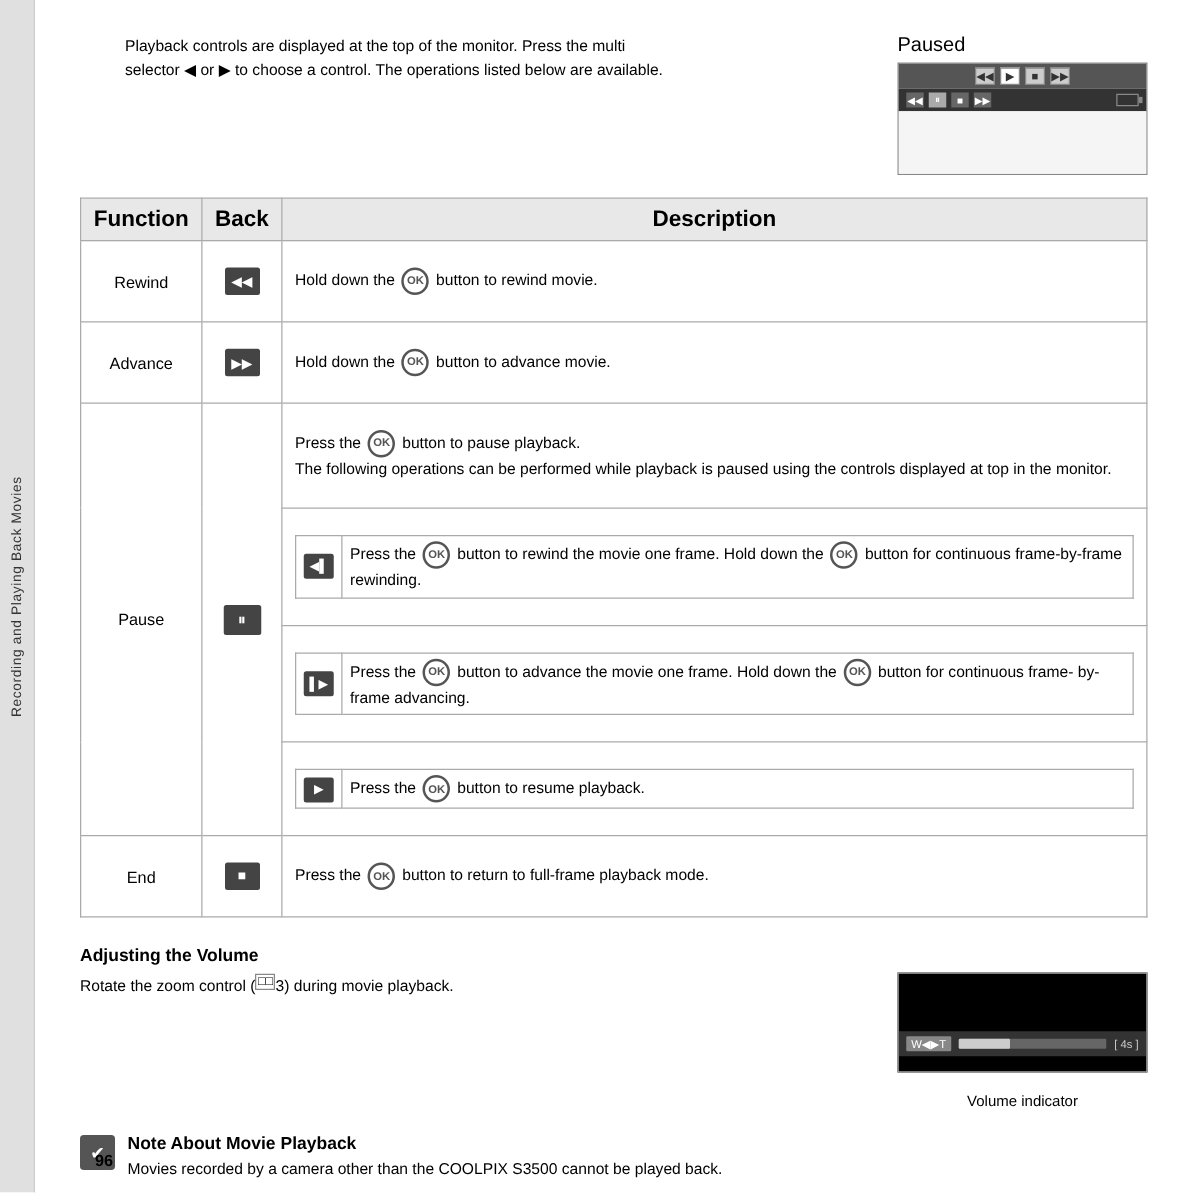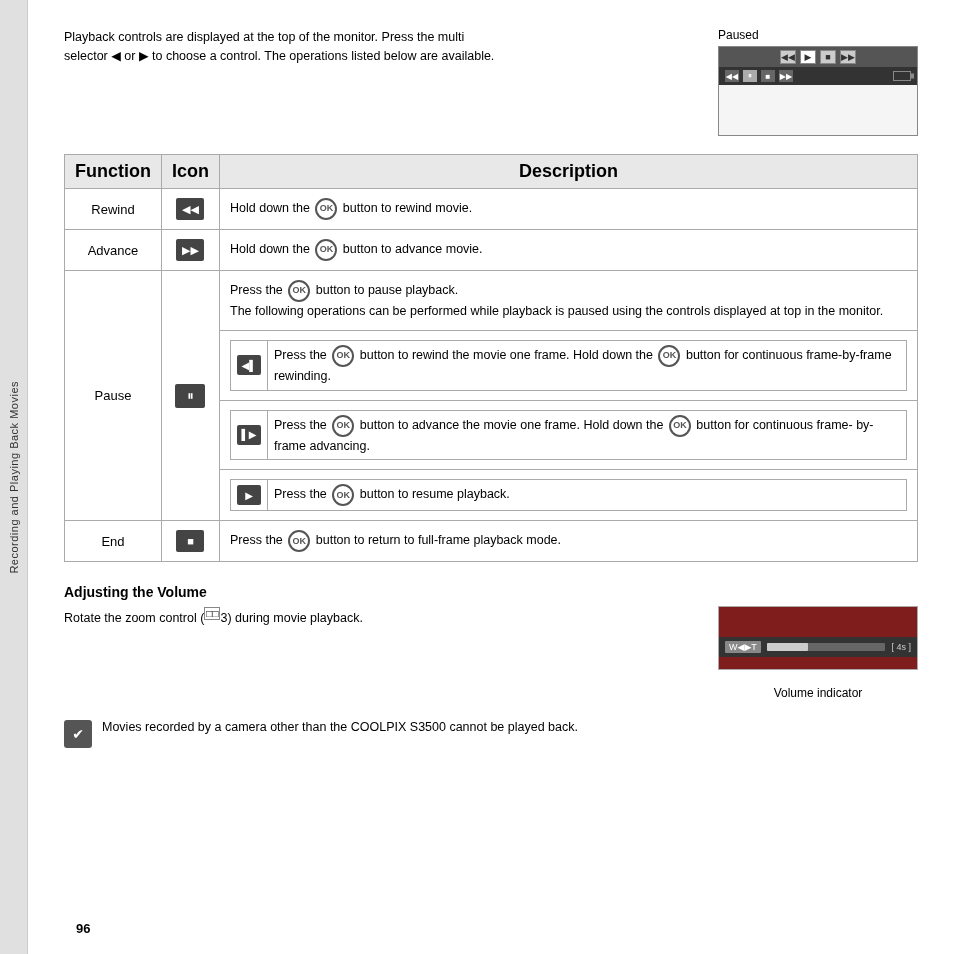--- a/index.html
+++ b/index.html
@@ -56,31 +56,32 @@
     
     .intro-row {
       display: flex;
       justify-content: space-between;
       margin-bottom: 18px;
     }
     .intro-text {
       font-size: 12.5px;
       line-height: 1.5;
       max-width: 440px;
+      margin-left: 36px;
     }
 
     
     .paused-area {
       display: flex;
       flex-direction: column;
       align-items: flex-start;
       margin-left: 20px;
     }
     .paused-label {
-      font-size: 12px;
+      font-size: 16px;
       margin-bottom: 4px;
     }
     .monitor-box {
       width: 200px;
       border: 1.5px solid #888;
       background: #fff;
     }
     .monitor-top-bar {
       background: #555;
       display: flex;
@@ -154,21 +155,21 @@
     .func-table th {
       background: #e8e8e8;
       border: 1px solid #aaa;
       padding: 6px 10px;
       text-align: center;
       font-weight: bold;
       font-size: 18px;
     }
     .func-table td {
       border: 1px solid #aaa;
-      padding: 9px 10px;
+      padding: 21px 10px;
       vertical-align: middle;
     }
     .func-table td.func-col {
       text-align: center;
       font-size: 13px;
       white-space: nowrap;
     }
     .func-table td.icon-col {
       text-align: center;
       font-size: 16px;
@@ -246,22 +247,22 @@
     }
     .volume-image-area {
       display: flex;
       flex-direction: column;
       align-items: flex-start;
       margin-left: 20px;
     }
     .volume-monitor {
       width: 200px;
       border: 1.5px solid #aaa;
-      background: #7f1d1d;
-      height: 64px;
+      background: #000000;
+      height: 80px;
       position: relative;
       overflow: hidden;
     }
     .volume-bar-row {
       position: absolute;
       bottom: 12px;
       left: 0;
       right: 0;
       height: 20px;
       background: #333;
@@ -386,21 +387,21 @@
           </div>
           <div class="monitor-body"></div>
         </div>
       </div>
     </div>
 
     <table class="func-table">
       <thead>
         <tr>
           <th>Function</th>
-          <th>Icon</th>
+          <th>Back</th>
           <th>Description</th>
         </tr>
       </thead>
       <tbody>
 
         <tr>
           <td class="func-col">Rewind</td>
           <td class="icon-col">
             <span class="icon-box">◀◀</span>
           </td>
@@ -507,20 +508,21 @@
             </div>
           </div>
           <div class="volume-label">Volume indicator</div>
         </div>
       </div>
     </div>
 
     <div class="note-section">
       <div class="note-icon">✔</div>
       <div class="note-content">
+        <div class="note-heading">Note About Movie Playback</div>
         <div class="note-text">Movies recorded by a camera other than the COOLPIX S3500 cannot be played back.</div>
       </div>
     </div>
 
     <div class="page-number">96</div>
 
   </div>
 </div>
 
 </body></html>

